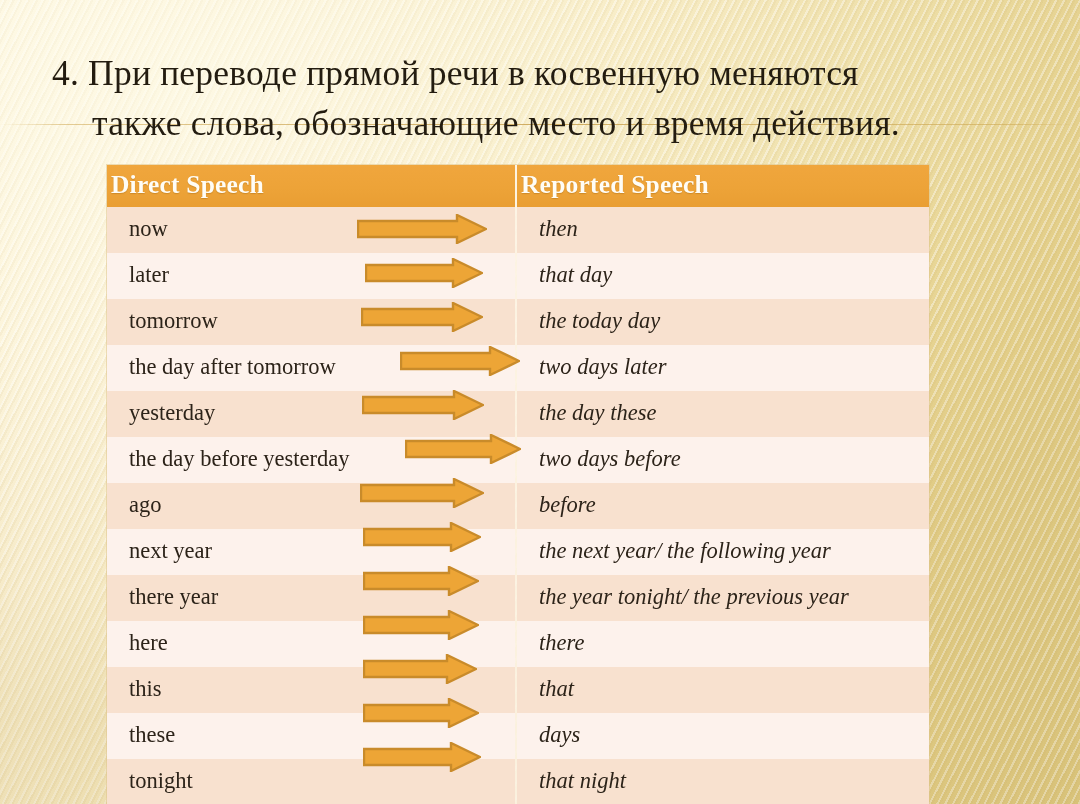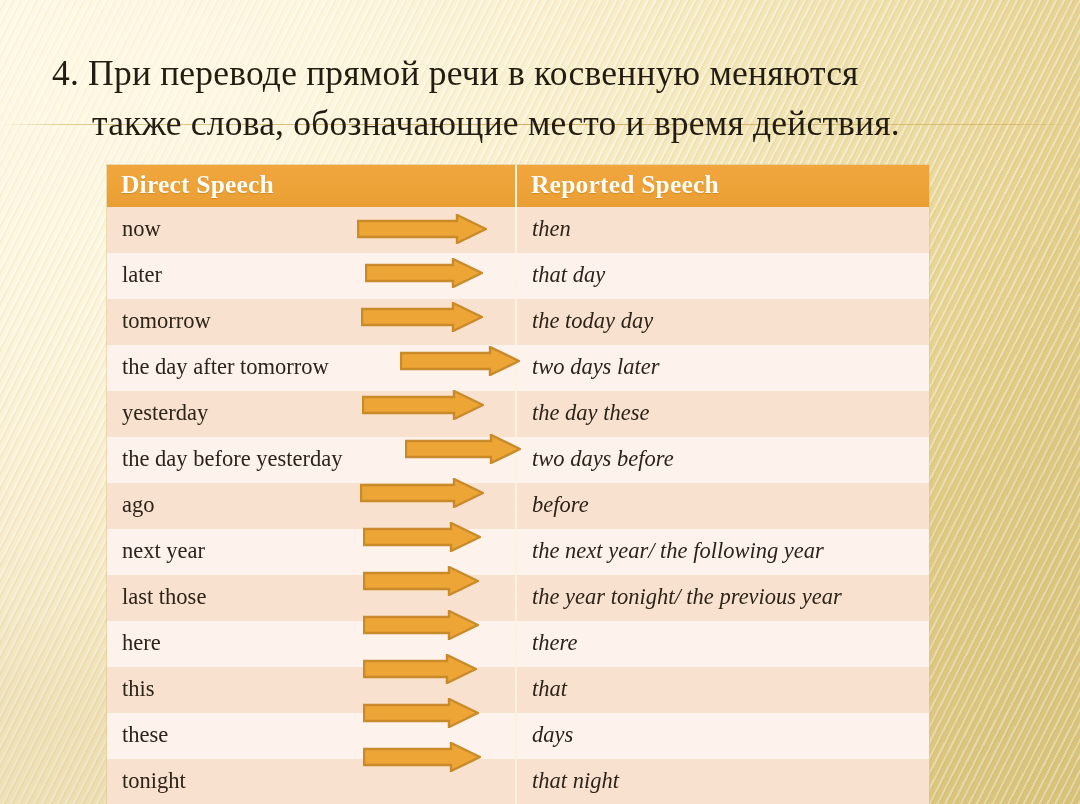--- a/index.html
+++ b/index.html
@@ -104,34 +104,34 @@
   }
   table.speech col.c1 { width: 409px; }
   table.speech col.c2 { width: 413px; }
 
   table.speech thead th {
     background: linear-gradient(to bottom, #f0a63d 0%, #eda338 55%, #e99e33 100%);
     color: #fffdf6;
     font-weight: bold;
     font-size: 25.5px;
     text-align: left;
-    padding: 5px 0 7px 14px;
+    padding: 5px 0 7px 4px;
     height: 30px;
     letter-spacing: 0.2px;
     text-shadow: 0 1px 1px rgba(150,95,15,0.35);
     border-right: 2px solid #fdf4e2;
     position: relative;
   }
   table.speech thead th:last-child { border-right: none; }
 
   table.speech tbody td {
     font-size: 22.5px;
     color: #2c2319;
     height: 44px;
-    padding: 0 0 2px 15px;
+    padding: 0 0 2px 22px;
     vertical-align: middle;
     border-right: 2px solid rgba(253,244,230,0.9);
     position: relative;
     white-space: nowrap;
   }
   table.speech tbody td:last-child { border-right: none; font-style: italic; }
   table.speech tbody tr.odd  td { background: #f8e1cf; }
   table.speech tbody tr.even td { background: #fdf2ec; }
 
   
@@ -203,21 +203,21 @@
           </tr>
           <tr class="odd">
             <td>ago</td>
             <td>before</td>
           </tr>
           <tr class="even">
             <td>next year</td>
             <td>the next year/ the following year</td>
           </tr>
           <tr class="odd">
-            <td>last those</td>
+            <td>there year</td>
             <td>the year tonight/ the previous year</td>
           </tr>
           <tr class="even">
             <td>here</td>
             <td>there</td>
           </tr>
           <tr class="odd">
             <td>this</td>
             <td>that</td>
           </tr>

